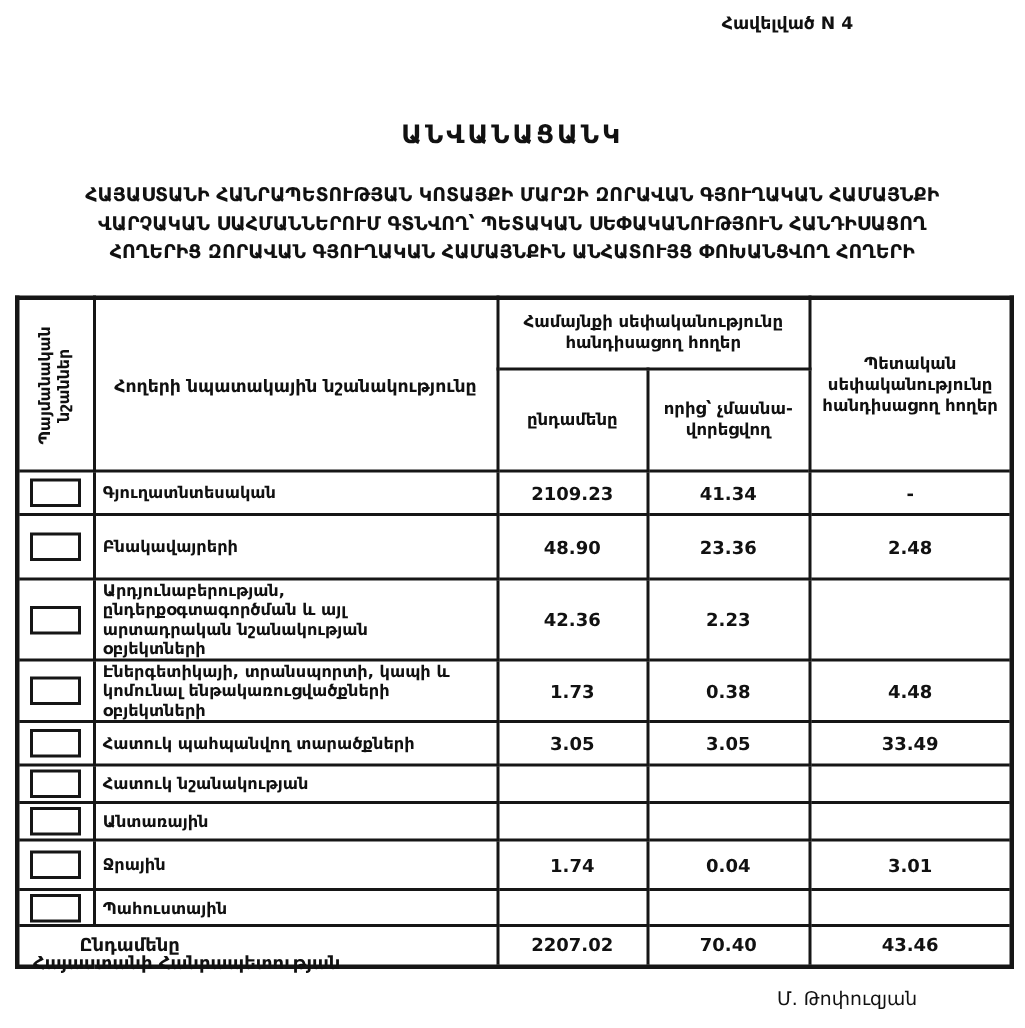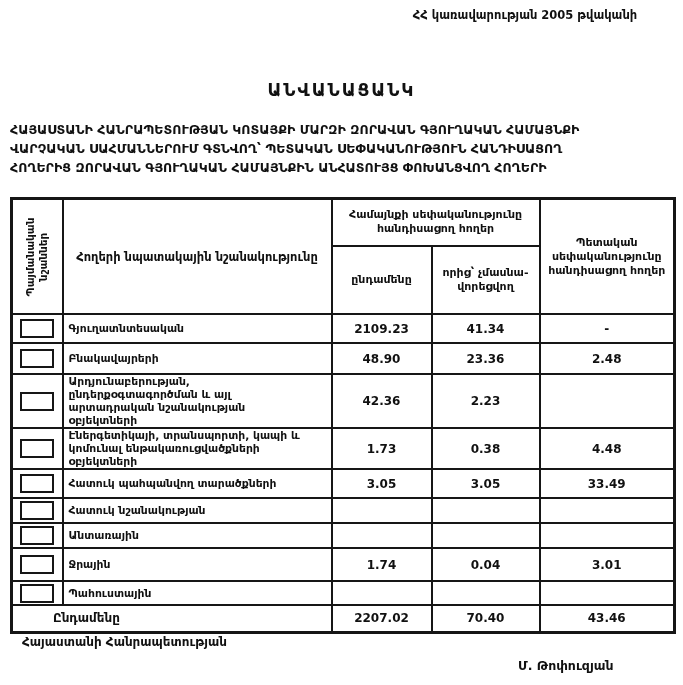--- a/index.html
+++ b/index.html
@@ -36,20 +36,21 @@
     font-size: 17px;
     font-weight: bold;
     letter-spacing: 2px;
   }
   
   .doc-subtitle {
     position: absolute;
     top: 120px;
     left: 10px;
     width: 663px;
+    text-align: center;
     font-size: 12.6px;
     font-weight: bold;
     line-height: 19px;
     white-space: pre-line;
   }
   
   table.land-table {
     position: absolute;
     top: 197px;
     left: 10px;
@@ -118,28 +119,28 @@
     top: 634px;
     font-size: 12px;
     font-weight: bold;
     line-height: 16px;
   }
   .signature {
     position: absolute;
     left: 518px;
     top: 658px;
     font-size: 12.5px;
-    font-weight: bold;
+    font-weight: normal;
   }
 </style>
 </head>
 <body>
 
 <div class="header-note">
-  <div>ՀՀ կառավարության 2005 թվականի</div>
+  <div>Հավելված N 4</div>
 </div>
 
 <div class="doc-title">ԱՆՎԱՆԱՑԱՆԿ</div>
 
 <div class="doc-subtitle">ՀԱՅԱՍՏԱՆԻ ՀԱՆՐԱՊԵՏՈՒԹՅԱՆ ԿՈՏԱՅՔԻ ՄԱՐԶԻ ԶՈՐԱՎԱՆ ԳՅՈՒՂԱԿԱՆ ՀԱՄԱՅՆՔԻ
 ՎԱՐՉԱԿԱՆ ՍԱՀՄԱՆՆԵՐՈՒՄ ԳՏՆՎՈՂ՝ ՊԵՏԱԿԱՆ ՍԵՓԱԿԱՆՈՒԹՅՈՒՆ ՀԱՆԴԻՍԱՑՈՂ
 ՀՈՂԵՐԻՑ ԶՈՐԱՎԱՆ ԳՅՈՒՂԱԿԱՆ ՀԱՄԱՅՆՔԻՆ ԱՆՀԱՏՈՒՅՑ ՓՈԽԱՆՑՎՈՂ ՀՈՂԵՐԻ</div>
 
 <table class="land-table">
   <colgroup>
@@ -170,21 +171,21 @@
   <tbody>
     <tr style="height:29px">
       <td class="sym-cell">
           <div class="checkbox"></div>
         </td>
       <td class="label-cell">Գյուղատնտեսական</td>
       <td class="num-cell">2109.23</td>
       <td class="num-cell">41.34</td>
       <td class="num-cell">-</td>
     </tr>
-    <tr style="height:31px">
+    <tr style="height:43px">
       <td class="sym-cell">
           <div class="checkbox"></div>
         </td>
       <td class="label-cell">Բնակավայրերի</td>
       <td class="num-cell">48.90</td>
       <td class="num-cell">23.36</td>
       <td class="num-cell">2.48</td>
     </tr>
     <tr style="height:40px">
       <td class="sym-cell">

